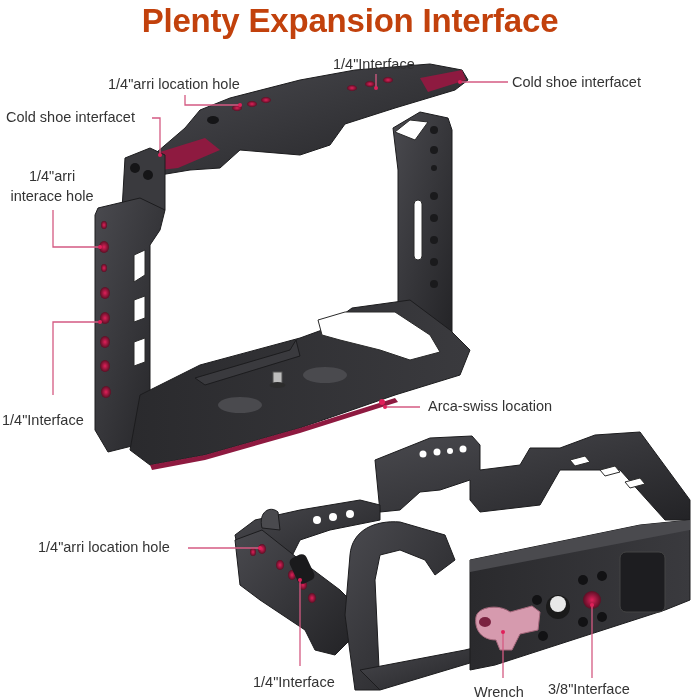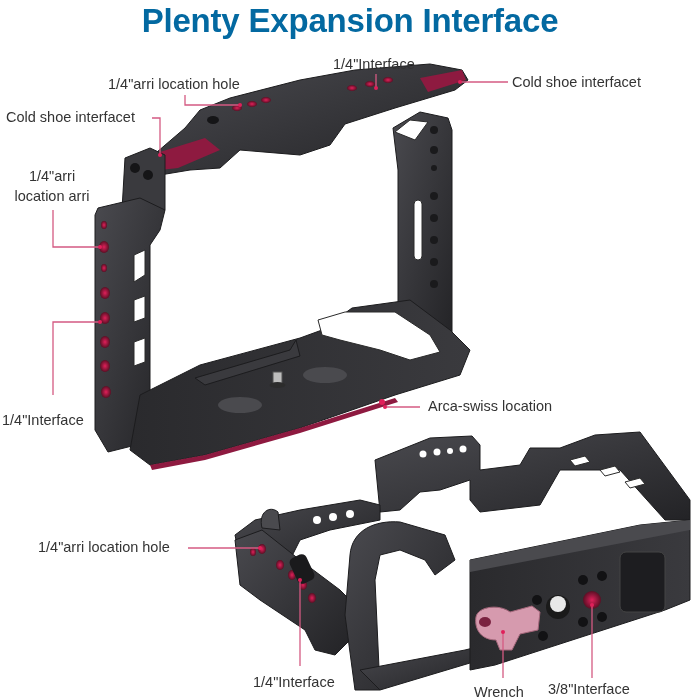--- a/index.html
+++ b/index.html
@@ -1,17 +1,17 @@
 <!DOCTYPE html>
 <html><head>
 <meta charset="utf-8">
 <style>
   html, body { margin:0; padding:0; background:#ffffff; }
   body { width:700px; height:700px; position:relative; overflow:hidden; font-family:"Liberation Sans", sans-serif; }
-  .title { position:absolute; left:0; top:2px; width:700px; text-align:center; font-family:"Liberation Sans", sans-serif; font-weight:bold; font-size:33px; color:#0369a1; letter-spacing:-0.2px; }
+  .title { position:absolute; left:0; top:2px; width:700px; text-align:center; font-family:"Liberation Sans", sans-serif; font-weight:bold; font-size:33px; color:#c2410c; letter-spacing:-0.2px; }
   .lbl { position:absolute; font-family:"Liberation Sans", sans-serif; font-size:14.5px; color:#333333; white-space:nowrap; line-height:17px; }
   .lbl.multi { white-space:normal; text-align:center; }
   svg.art { position:absolute; left:0; top:0; }
 </style>
 </head>
 <body>
 
 <div class="title">Plenty Expansion Interface</div>
 
 <svg class="art" width="700" height="700" viewBox="0 0 700 700">
@@ -197,21 +197,21 @@
       <circle cx="592" cy="605" r="2"></circle>
   </g>
 </svg>
 
 <div class="lbl" style="left:108px; top:76px;">1/4"arri location hole</div>
 <div class="lbl" style="left:333px; top:56px;">1/4"Interface</div>
 <div class="lbl" style="left:512px; top:74px;">Cold shoe interfacet</div>
 <div class="lbl" style="left:6px; top:109px;">Cold shoe interfacet</div>
 <div class="lbl multi" style="left:4px; top:168px; width:96px;">
   <div>1/4"arri</div>
-  <div style="margin-top:3px">location arri</div>
+  <div style="margin-top:3px">interace hole</div>
 </div>
 <div class="lbl" style="left:2px; top:412px;">1/4"Interface</div>
 <div class="lbl" style="left:428px; top:398px;">Arca-swiss location</div>
 
 <div class="lbl" style="left:38px; top:539px;">1/4"arri location hole</div>
 <div class="lbl" style="left:253px; top:674px;">1/4"Interface</div>
 <div class="lbl" style="left:474px; top:684px;">Wrench</div>
 <div class="lbl" style="left:548px; top:681px;">3/8"Interface</div>
 
 </body></html>

